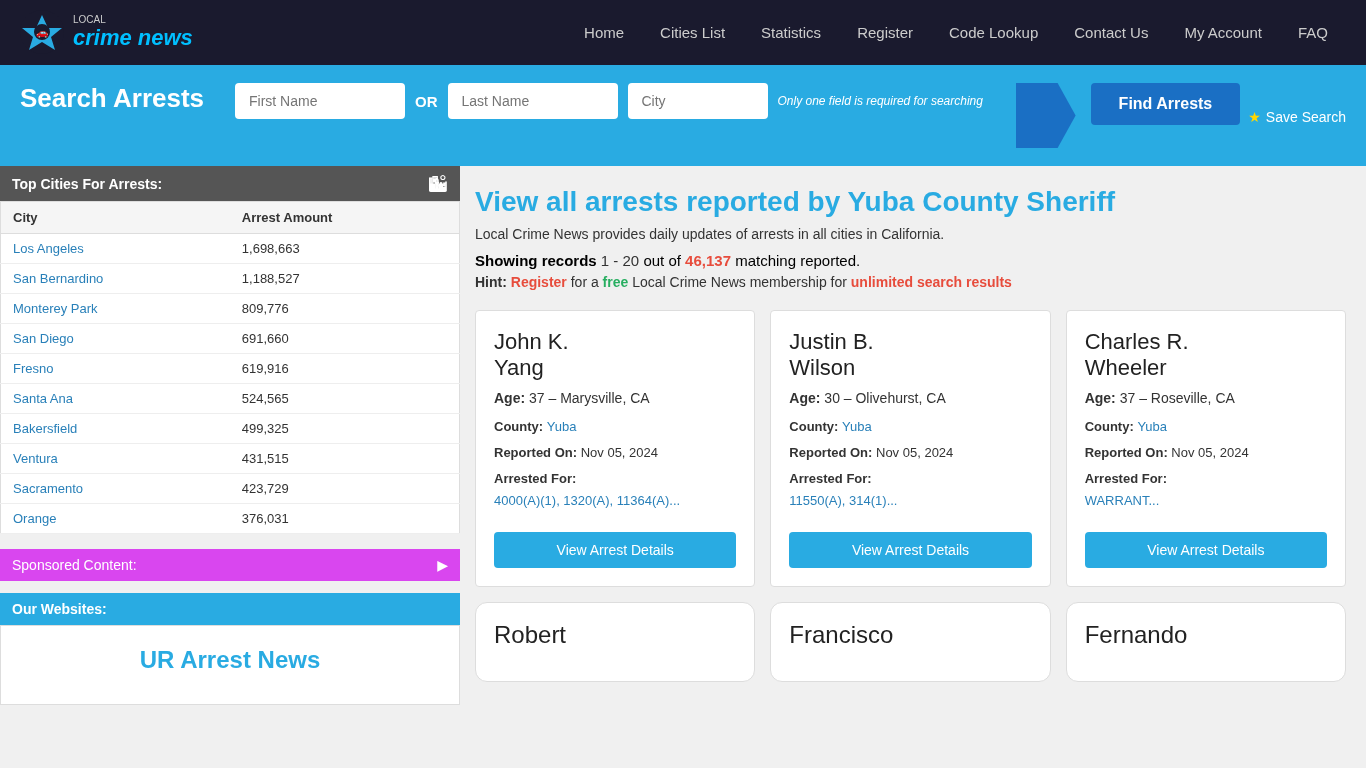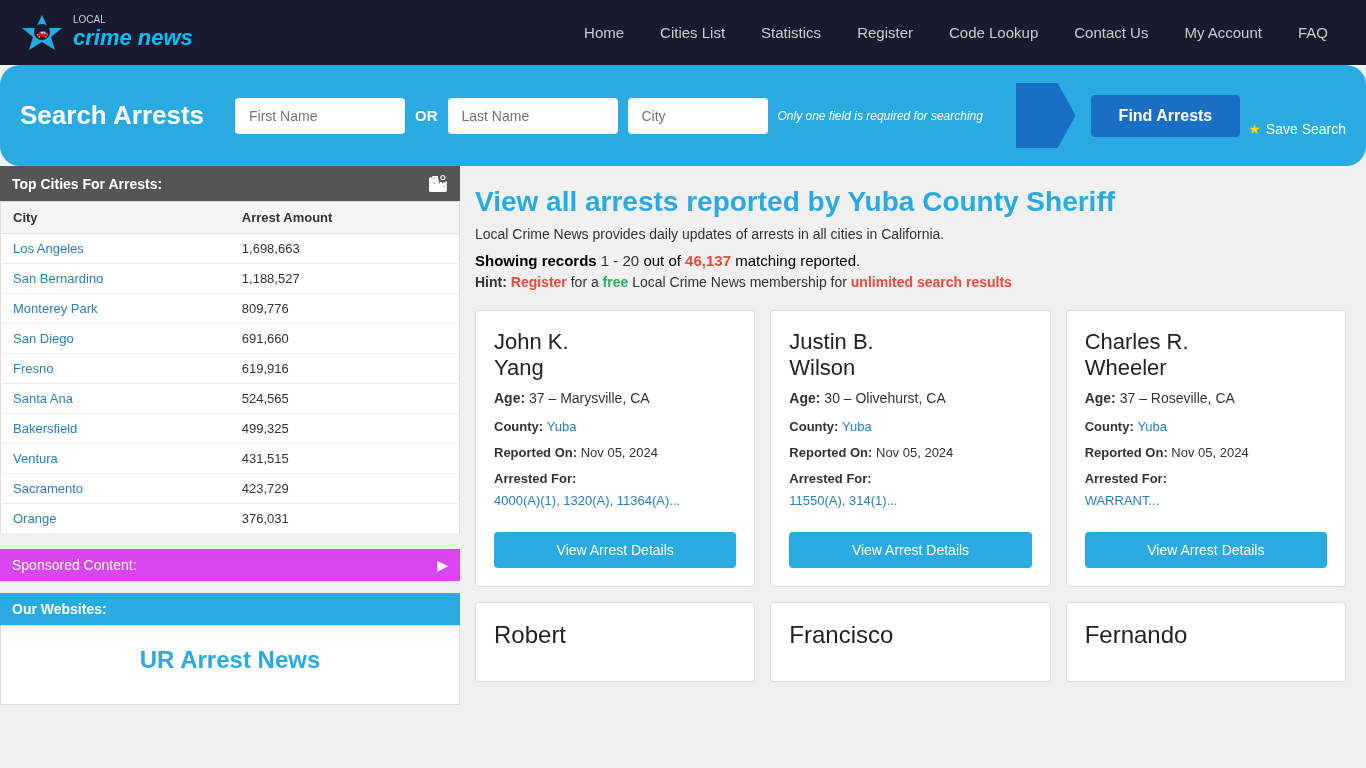--- a/index.html
+++ b/index.html
@@ -41,23 +41,22 @@
       display: block;
       font-size: 15px;
       white-space: nowrap;
     }
 
     
     .search-bar {
       background: #29abe2;
       padding: 18px 20px;
       display: flex;
-      align-items: center;
+      align-items: flex-start;
       gap: 15px;
-      border-radius: 20px;
     }
     .search-title {
       color: #fff;
       font-size: 26px;
       font-weight: bold;
       white-space: nowrap;
       min-width: 200px;
     }
     .search-fields {
       display: flex;
@@ -286,21 +285,21 @@
 
     
     .bottom-names {
       display: grid;
       grid-template-columns: repeat(3, 1fr);
       gap: 15px;
     }
     .bottom-card {
       background: #fff;
       border: 1px solid #ddd;
-      border-radius: 4px;
+      border-radius: 12px;
       padding: 18px;
       min-height: 80px;
     }
     .bottom-name {
       font-size: 24px;
       color: #222;
     }
 
     .build-icon { font-size: 16px; }
   </style>

